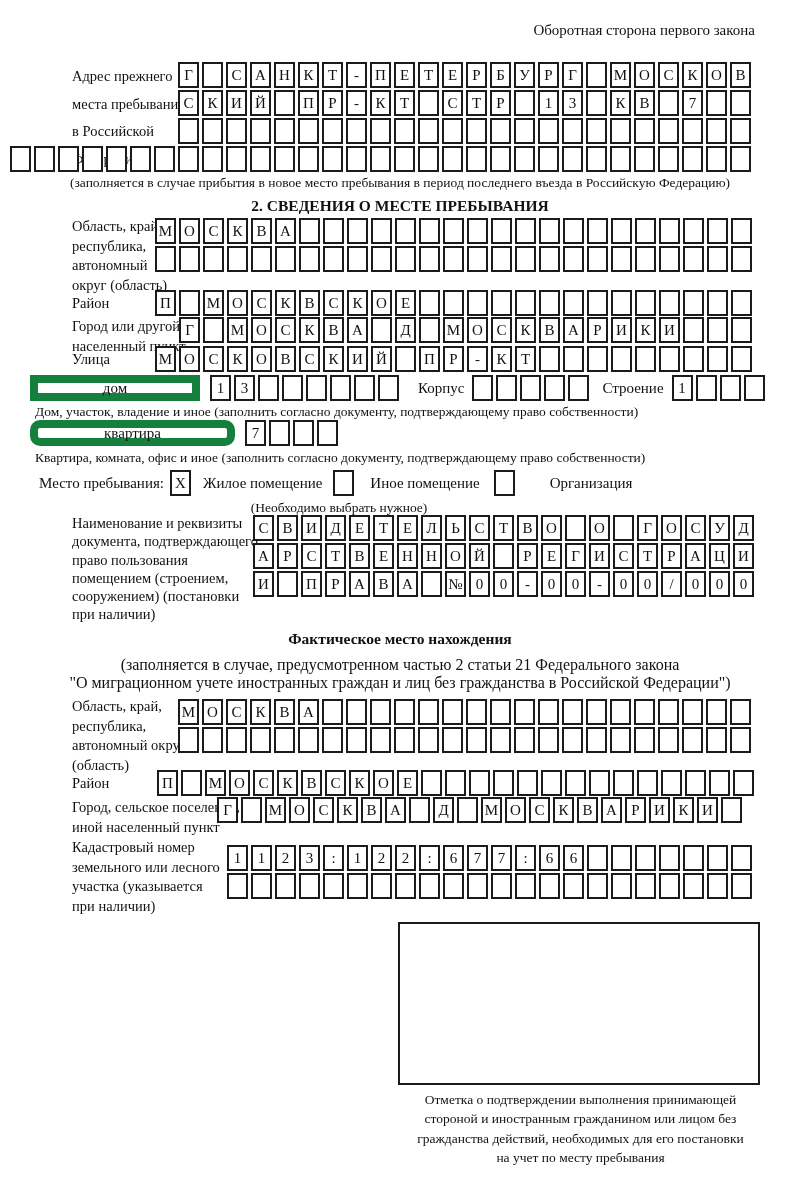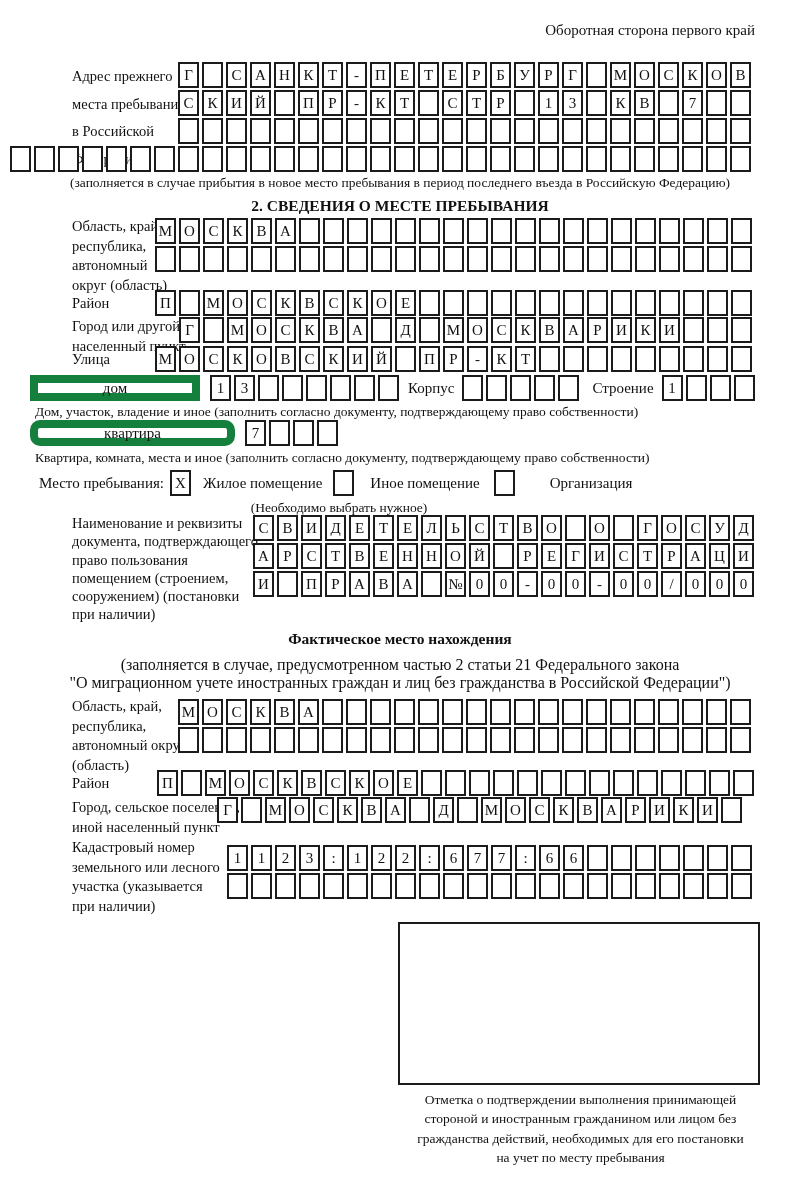--- a/index.html
+++ b/index.html
@@ -19,21 +19,21 @@
   .bold{font-weight:bold;}
   .inline-lbl{font-size:15px;white-space:nowrap;}
   .flexrow{display:flex;align-items:center;}
   .stampbox{box-sizing:border-box;border:2px solid #1b1b1b;background:#fff;}
 </style>
 </head>
 <body>
 
 <div class="page">
 
-  <div class="abs" style="top:22px;right:45px;font-size:15px;">Оборотная сторона первого край</div>
+  <div class="abs" style="top:22px;right:45px;font-size:15px;">Оборотная сторона первого закона</div>
 
   <div class="abs lbl" style="left:72px;top:63px;line-height:27.5px;">
     <div>Адрес прежнего</div>
     <div>места пребывания</div>
     <div>в Российской</div>
     <div>Федерации</div>
   </div>
   <div class="abs cellrows" style="left:178px;top:62px;">
     <div class="cells">
         <span class="cell">Г</span>
@@ -308,21 +308,21 @@
     <div class="cells" style="margin-left:10px;">
         <span class="cell">1</span>
         <span class="cell">3</span>
         <span class="cell"></span>
         <span class="cell"></span>
         <span class="cell"></span>
         <span class="cell"></span>
         <span class="cell"></span>
         <span class="cell"></span>
       </div>
-    <div class="inline-lbl" style="margin:0 8px 0 6px;">Корпус</div>
+    <div class="inline-lbl" style="margin:0 8px 0 16px;">Корпус</div>
     <div class="cells">
         <span class="cell"></span>
         <span class="cell"></span>
         <span class="cell"></span>
         <span class="cell"></span>
         <span class="cell"></span>
       </div>
     <div class="inline-lbl" style="margin:0 8px 0 10px;">Строение</div>
     <div class="cells">
         <span class="cell">1</span>
@@ -335,21 +335,21 @@
 
   <div class="abs flexrow" style="left:30px;top:420px;">
     <div class="widebox" style="width:205px;border-radius:10px;">квартира</div>
     <div class="cells" style="margin-left:10px;">
         <span class="cell">7</span>
         <span class="cell"></span>
         <span class="cell"></span>
         <span class="cell"></span>
       </div>
   </div>
-  <div class="abs cap" style="left:35px;top:450px;">Квартира, комната, места и иное (заполнить согласно документу, подтверждающему право собственности)</div>
+  <div class="abs cap" style="left:35px;top:450px;">Квартира, комната, офис и иное (заполнить согласно документу, подтверждающему право собственности)</div>
 
   <div class="abs cap" style="left:39px;top:500px;width:600px;text-align:center;">(Необходимо выбрать нужное)</div>
   <div class="abs flexrow" style="left:39px;top:470px;">
     <span class="inline-lbl">Место пребывания:</span>
     <span class="cell" style="margin-left:6px;">X</span>
     <span class="inline-lbl" style="margin-left:9px;">Жилое помещение</span>
     <span class="cell" style="margin-left:11px;"></span>
     <span class="inline-lbl" style="margin-left:13px;">Иное помещение</span>
     <span class="cell" style="margin-left:14px;"></span>
     <span class="inline-lbl" style="margin-left:32px;">Организация</span>

